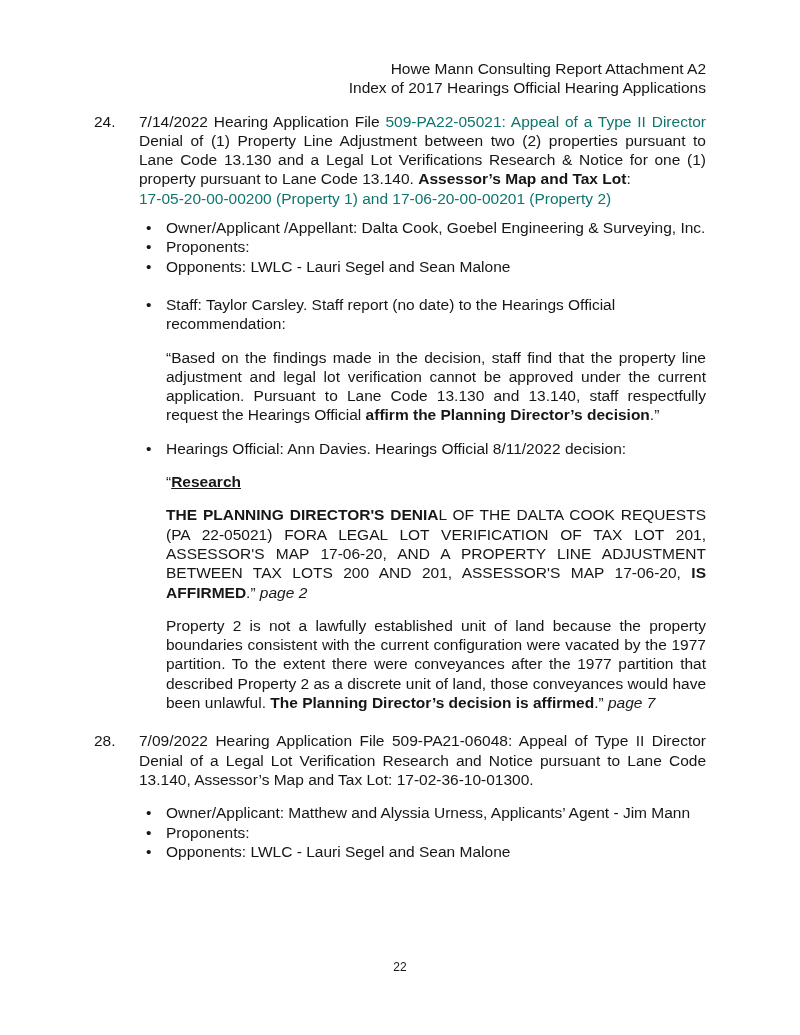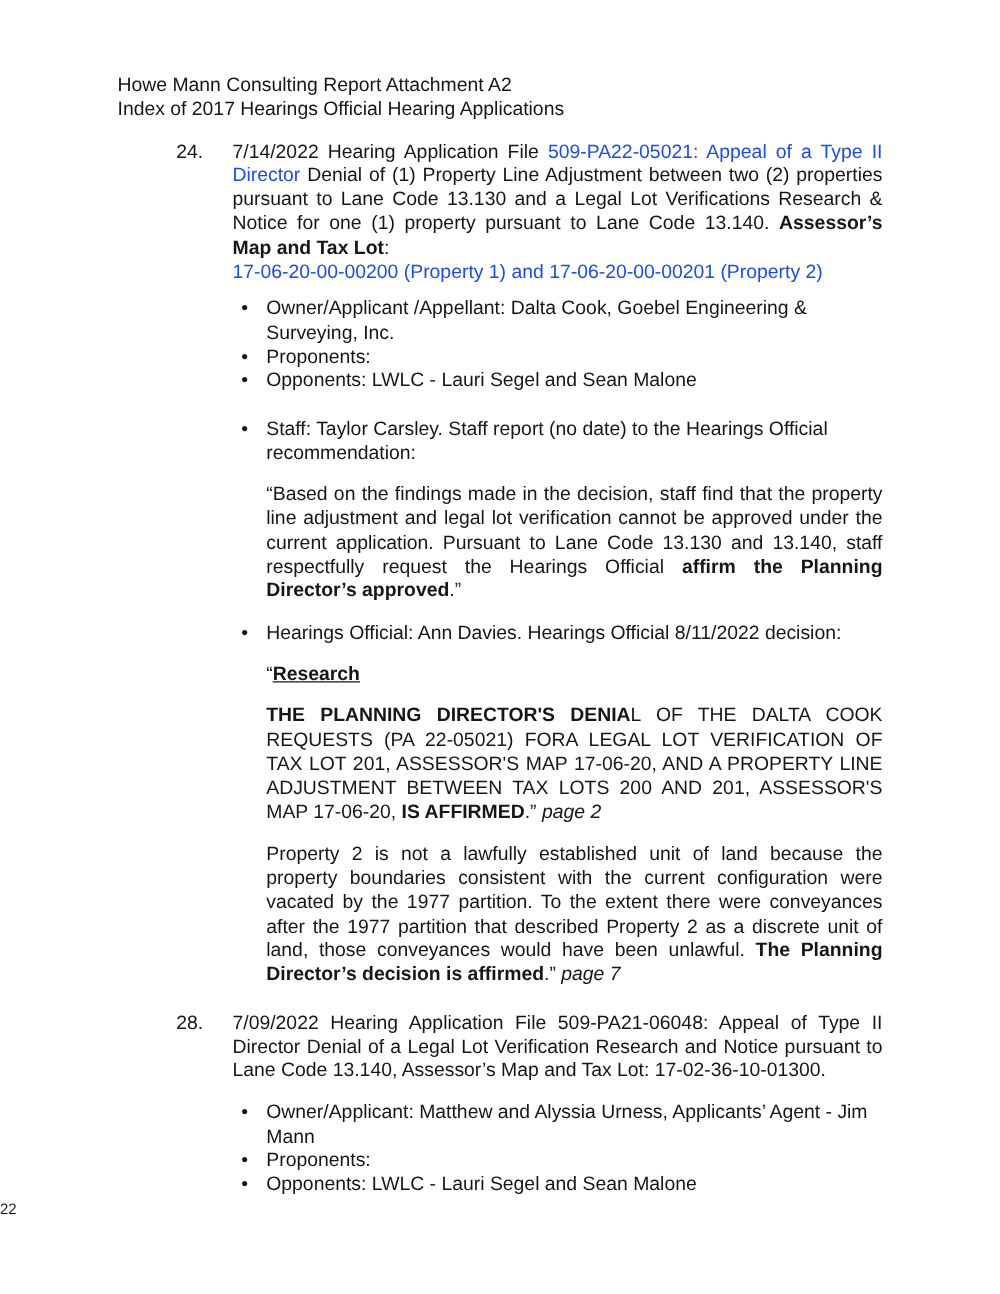--- a/index.html
+++ b/index.html
@@ -5,66 +5,66 @@
   * { margin: 0; padding: 0; box-sizing: border-box; }
   html, body { background: #ffffff; }
   body {
     width: 800px; height: 1035px;
     font-family: "Liberation Sans", "DejaVu Sans", sans-serif;
     font-size: 15.5px; line-height: 19.3px;
     color: #161616;
     -webkit-font-smoothing: antialiased;
   }
   .page { position: relative; width: 800px; height: 1035px; padding: 59px 94px 0 94px; overflow: hidden; background: #fff; }
-  .doc-header { text-align: left; margin-bottom: 14px; }
-  .item { display: flex; margin-left: 47px; }
+  .doc-header { text-align: right; margin-bottom: 14px; }
+  .item { display: flex; }
   .item-num { width: 45px; flex-shrink: 0; }
   .item-body { flex: 1; min-width: 0; }
   .justify { text-align: justify; }
-  .muted { color: #1d4ed8; }
+  .muted { color: #0f766e; }
   .b { font-weight: bold; }
   .i { font-style: italic; }
   .hd { font-weight: bold; text-decoration: underline; }
   ul.bullets { list-style: none; }
   ul.bullets li { position: relative; padding-left: 27px; }
   ul.bullets li::before { content: "\2022"; position: absolute; left: 7px; }
   .indent { margin-left: 27px; }
   .mt-line { margin-top: 19px; }
   .mt-half { margin-top: 14px; }
   .mt-sm { margin-top: 10px; }
-  .page-number { position: absolute; bottom: 58px; left: 0; right: 0; text-align: left; font-size: 12px; color: #161616; }
+  .page-number { position: absolute; bottom: 58px; left: 0; right: 0; text-align: center; font-size: 12px; color: #161616; }
 </style>
 </head>
 <body>
 
 <div class="page">
 
   <div class="doc-header">
     <div>Howe Mann Consulting Report Attachment A2</div>
     <div>Index of 2017 Hearings Official Hearing Applications</div>
   </div>
 
   <div class="item">
     <div class="item-num">24.</div>
     <div class="item-body">
 
       <p class="justify"><span>7/14/2022 Hearing Application File </span><span class="muted">509-PA22-05021: Appeal of a Type II Director </span><span>Denial of (1) Property Line Adjustment between two (2) properties pursuant to Lane Code 13.130 and a Legal Lot Verifications Research &amp; Notice for one (1) property pursuant to Lane Code 13.140. </span><span class="b">Assessor’s Map and Tax Lot</span><span>:</span></p>
-      <p class="muted">17-06-20-00-00200 (Property 1) and 17-06-20-00-00201 (Property 2)</p>
+      <p class="muted">17-05-20-00-00200 (Property 1) and 17-06-20-00-00201 (Property 2)</p>
 
       <ul class="bullets mt-sm">
         <li>Owner/Applicant /Appellant: Dalta Cook, Goebel Engineering &amp; Surveying, Inc.</li>
         <li>Proponents:</li>
         <li>Opponents: LWLC - Lauri Segel and Sean Malone</li>
       </ul>
 
       <ul class="bullets mt-line">
         <li>Staff: Taylor Carsley.  Staff report (no date) to the Hearings Official recommendation:</li>
       </ul>
 
-      <p class="indent justify mt-half"><span>“Based on the findings made in the decision, staff find that the property line adjustment and legal lot verification cannot be approved under the current application. Pursuant to Lane Code 13.130 and 13.140, staff respectfully request the Hearings Official </span><span class="b">affirm the Planning Director’s approved</span><span>.”</span></p>
+      <p class="indent justify mt-half"><span>“Based on the findings made in the decision, staff find that the property line adjustment and legal lot verification cannot be approved under the current application. Pursuant to Lane Code 13.130 and 13.140, staff respectfully request the Hearings Official </span><span class="b">affirm the Planning Director’s decision</span><span>.”</span></p>
 
       <ul class="bullets mt-half">
         <li>Hearings Official: Ann Davies. Hearings Official 8/11/2022 decision:</li>
       </ul>
 
       <p class="indent mt-half"><span>“</span><span class="hd">Research</span></p>
 
       <p class="indent justify mt-half"><span class="b">THE PLANNING DIRECTOR'S DENIA</span><span>L OF THE DALTA COOK REQUESTS (PA 22-05021) FORA LEGAL LOT VERIFICATION OF TAX LOT 201, ASSESSOR'S MAP 17-06-20, AND A PROPERTY LINE ADJUSTMENT BETWEEN TAX LOTS 200 AND 201, ASSESSOR'S MAP 17-06-20, </span><span class="b">IS AFFIRMED</span><span>.” </span><span class="i">page 2</span></p>
 
 

